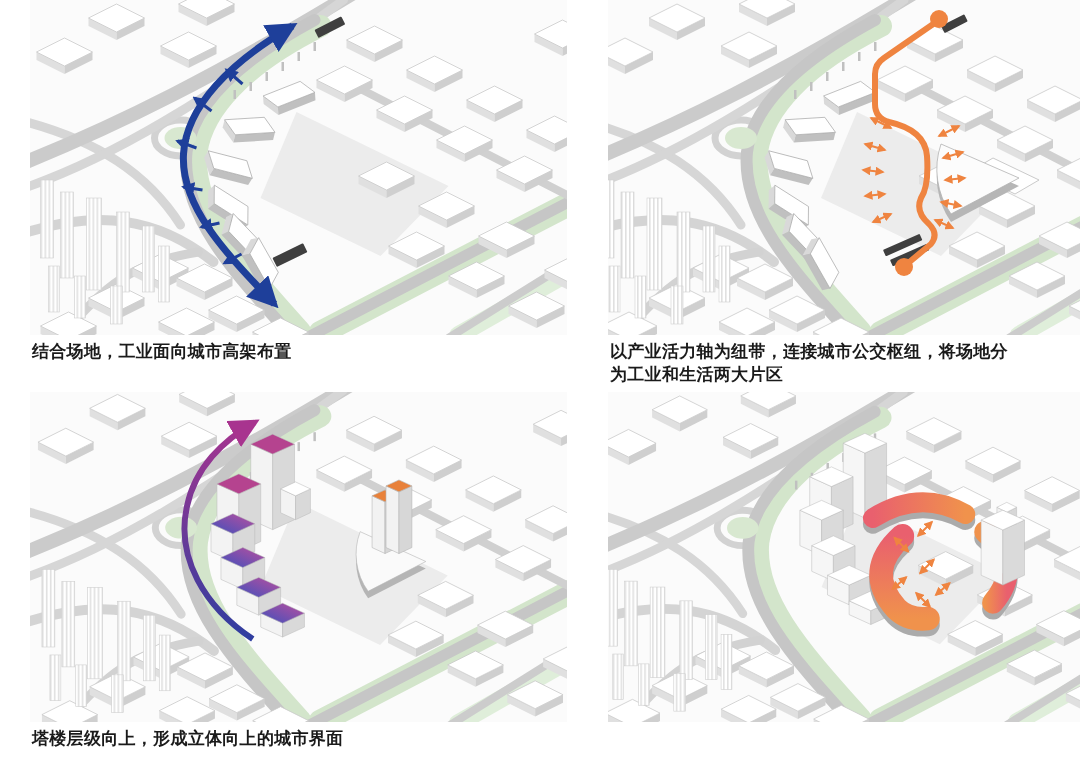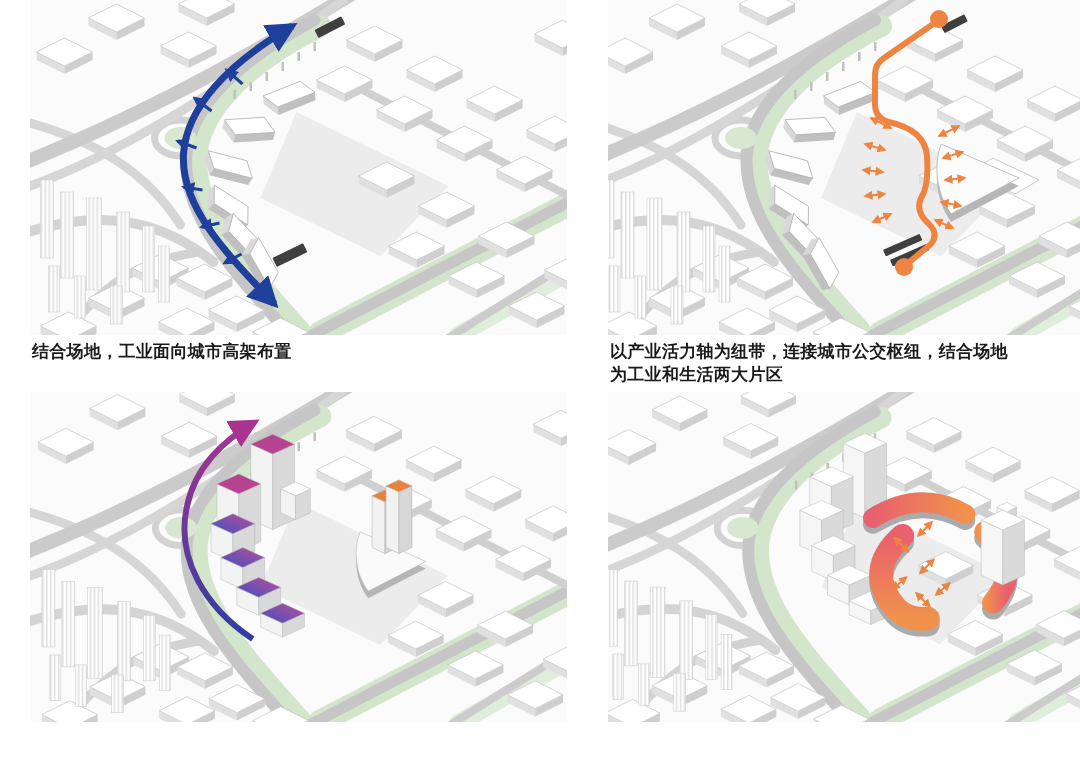--- a/index.html
+++ b/index.html
@@ -206,21 +206,21 @@
           <path d="M294,172 L274,170"></path>
             <path d="M296,194 L276,196"></path>
           <path d="M302,214 L284,222"></path>
           <path d="M350,136 L370,126"></path>
             <path d="M354,158 L374,152"></path>
           <path d="M356,180 L376,178"></path>
             <path d="M352,202 L372,206"></path>
           <path d="M346,220 L364,228"></path>
         </g>
       </svg>
-      <figcaption class="wrap2">以产业活力轴为纽带，连接城市公交枢纽，结合场地
+      <figcaption class="wrap2">以产业活力轴为纽带，连接城市公交枢纽，将场地分
 为工业和生活两大片区</figcaption>
     </figure>
 
     <figure>
       <svg class="diagram" width="537" height="330" viewBox="0 0 540 335" preserveAspectRatio="xMidYMid slice">
         <use href="#base-city"></use>
         <path d="M224,250 C176,218 146,168 158,116 C166,78 194,50 226,32" fill="none" stroke="url(#grad-swoosh)" stroke-width="6" marker-end="url(#ah-m)"></path>
         <g stroke="#b8b8b8" stroke-width="0.5">
           <g transform="translate(222,44)">
             <polygon points="0,10 22,20 22,96 0,86" fill="#f3f3f3"></polygon>
@@ -266,20 +266,21 @@
               <polygon points="13,12 26,6 26,58 13,64" fill="#d7d7d7"></polygon>
             <polygon points="0,6 13,0 26,6 13,12" fill="var(--tower-top-orange)"></polygon>
           </g>
           <g transform="translate(358,90)">
             <polygon points="0,6 13,12 13,74 0,68" fill="#f2f2f2"></polygon>
               <polygon points="13,12 26,6 26,68 13,74" fill="#d7d7d7"></polygon>
             <polygon points="0,6 13,0 26,6 13,12" fill="var(--tower-top-orange)"></polygon>
           </g>
         </g>
       </svg>
+      <figcaption>塔楼层级向上，形成立体向上的城市界面</figcaption>
     </figure>
 
     <figure class="right">
       <svg class="diagram" width="502" height="330" viewBox="0 0 540 335" preserveAspectRatio="xMidYMid slice">
         <use href="#base-city"></use>
         <g stroke="#b8b8b8" stroke-width="0.5">
           <g transform="translate(254,42)">
             <polygon points="0,10 22,20 22,86 0,76" fill="#f6f6f6"></polygon>
               <polygon points="22,20 44,10 44,76 22,86" fill="#dadada"></polygon>
             <polygon points="0,10 22,0 44,10 22,20" fill="#ffffff"></polygon>

